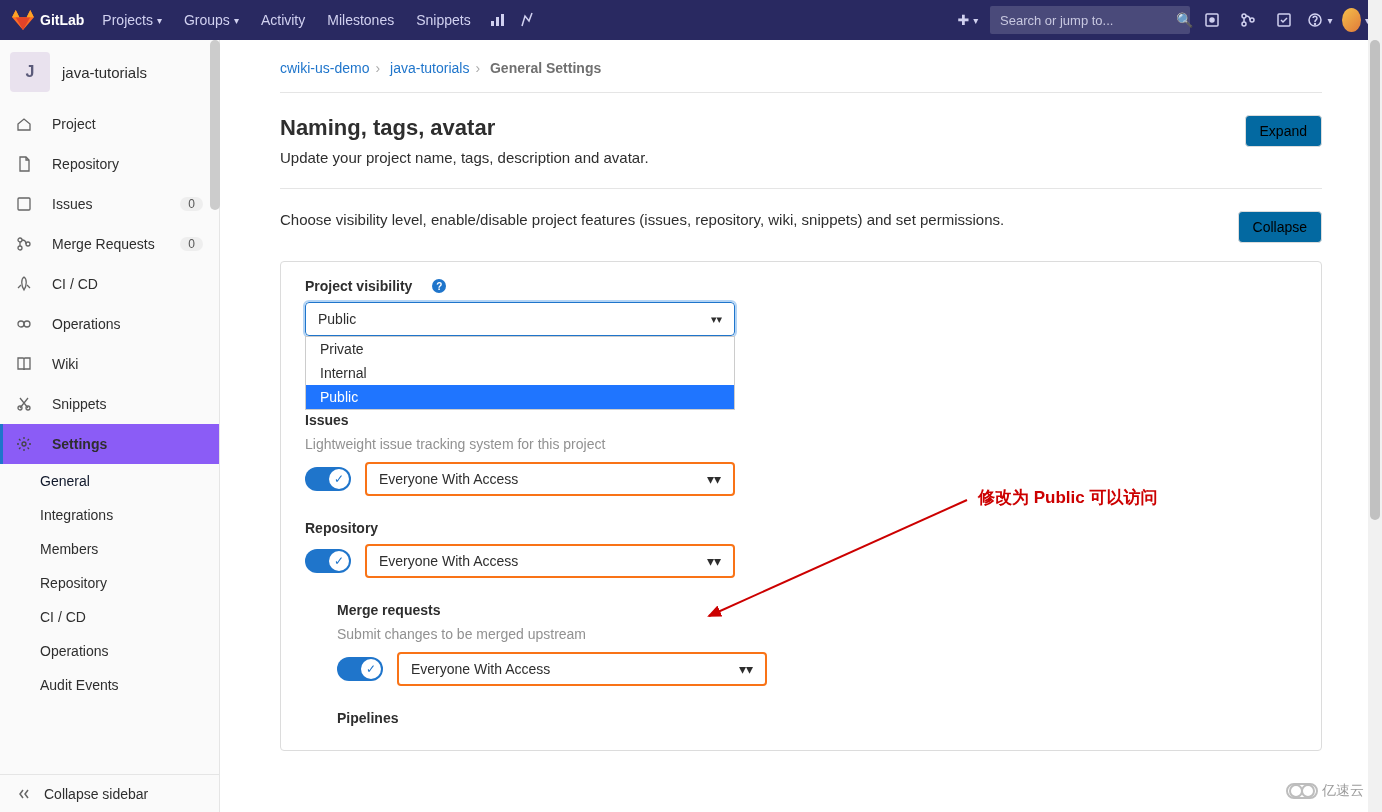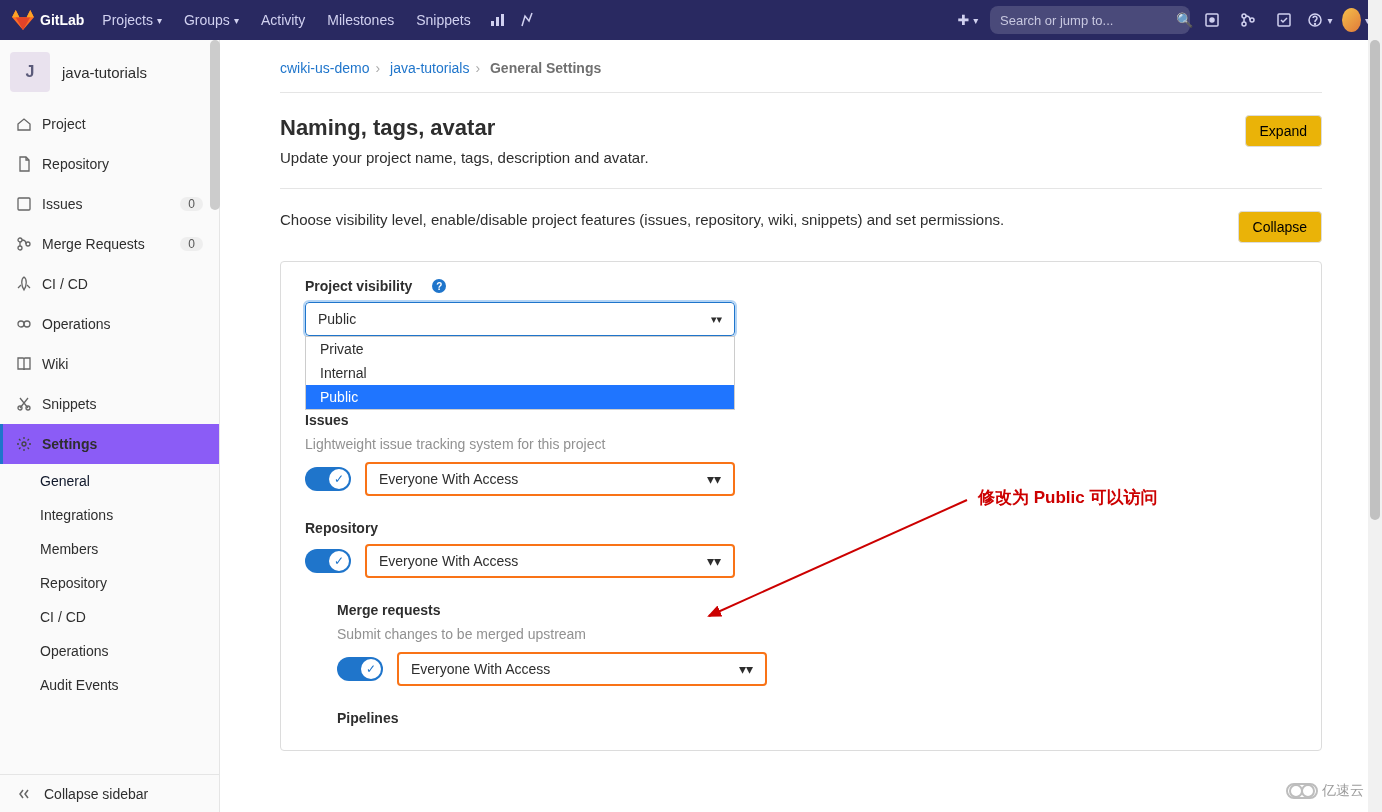--- a/index.html
+++ b/index.html
@@ -6,50 +6,50 @@
 body{width:1382px;height:812px;overflow:hidden;background:#fff;position:relative;color:#2e2e2e}
 
 .topnav{height:40px;background:#292961;display:flex;align-items:center;padding:0 12px;color:#fff;font-size:14px}
 .topnav .logo{display:flex;align-items:center;gap:6px;font-weight:600;margin-right:8px}
 .topnav .logo-tri{width:22px;height:20px;position:relative}
 .topnav .menu{display:flex;align-items:center;gap:2px}
 .topnav .mitem{padding:0 10px;height:40px;display:flex;align-items:center;cursor:pointer;color:#d1d1f0}
 .caret{margin-left:4px;font-size:10px}
 .topnav .spacer{flex:1}
 .topnav .right{display:flex;align-items:center;gap:8px}
-.searchwrap{background:#4a4a7a;border-radius:8px;display:flex;align-items:center;width:200px;height:28px;padding:0 10px}
+.searchwrap{background:#4a4a7a;border-radius:2px;display:flex;align-items:center;width:200px;height:28px;padding:0 10px}
 .searchwrap input{background:none;border:none;outline:none;color:#fff;flex:1;font-size:13px}
 .searchwrap input::placeholder{color:#c8c8e0}
 .ticon{width:28px;height:28px;display:flex;align-items:center;justify-content:center;cursor:pointer;border-radius:3px;color:#d1d1f0}
 .avatar{width:24px;height:24px;border-radius:50%;background:linear-gradient(135deg,#f5c04a,#e07a3a);display:inline-block}
 
 .page{display:flex;height:772px}
 
 .sidebar{width:220px;background:#fafafa;border-right:1px solid #e5e5e5;display:flex;flex-direction:column;position:relative}
 .sbscroll{width:10px;position:absolute;right:-1px;top:0;height:170px;background:#ccc;border-radius:6px}
 .pjhdr{display:flex;align-items:center;gap:12px;padding:12px 10px}
 .pjava{width:40px;height:40px;background:#e9e2ee;border-radius:4px;display:flex;align-items:center;justify-content:center;color:#5b5b7a;font-weight:600}
 .pjname{font-size:15px;color:#2e2e2e}
-.sbitem{display:flex;align-items:center;height:40px;padding:0 16px;gap:10px;cursor:pointer;color:#2e2e2e;font-size:14px;position:relative}
+.sbitem{display:flex;align-items:center;height:40px;padding:0 16px;gap:20px;cursor:pointer;color:#2e2e2e;font-size:14px;position:relative}
 .sbitem.active{background:#8b5cf6;font-weight:600;box-shadow:inset 3px 0 #1f75cb}
 .sbitem .badge{margin-left:auto;background:#eee;border-radius:10px;padding:0 8px;font-size:12px;color:#555}
 .sbsub{padding:6px 0 6px 40px;font-size:14px;color:#2e2e2e;cursor:pointer;height:34px;display:flex;align-items:center}
 .sbsub.active{font-weight:400;color:#0f172a}
 .sbfoot{margin-top:auto;border-top:1px solid #e5e5e5;height:38px;display:flex;align-items:center;padding:0 16px;gap:12px;font-size:14px}
 .icon16{width:16px;height:16px;flex-shrink:0}
 
 .main{flex:1;overflow-y:auto;padding:20px 60px 0 60px;position:relative}
 .crumbs{font-size:14px;color:#707070;padding-bottom:16px}
 .crumbs a{color:#1f75cb;text-decoration:none}
 .crumbs .sep{margin:0 6px;color:#aaa}
 .section{border-top:1px solid #e5e5e5;padding:22px 0;display:flex;align-items:flex-start}
 .section .shdr{flex:1}
 .section h2{font-size:22px;font-weight:600;color:#2e2e2e;margin-bottom:8px}
 .section .sdesc{font-size:15px;color:#2e2e2e}
-.btn{border:1px solid #dcdcdc;background:#eab308;border-radius:4px;padding:7px 14px;font-size:14px;cursor:pointer}
+.btn{border:1px solid #dcdcdc;background:#0369a1;border-radius:4px;padding:7px 14px;font-size:14px;cursor:pointer}
 .panel{border:1px solid #dcdcdc;border-radius:4px;padding:16px 24px;margin-top:6px}
 .flabel{font-weight:600;font-size:14px;color:#2e2e2e;margin-bottom:8px;display:flex;align-items:center;gap:20px}
 .helpicon{width:14px;height:14px;border-radius:50%;background:#1f75cb;color:#fff;font-size:10px;display:inline-flex;align-items:center;justify-content:center}
 .select{border:1px solid #1f75cb;border-radius:4px;height:34px;padding:0 12px;width:430px;display:flex;align-items:center;justify-content:space-between;font-size:14px;outline:2px solid #b3d4f5;cursor:pointer;position:relative}
 .select .drop{font-size:11px}
 .ddlist{position:absolute;left:-1px;top:33px;right:-1px;background:#fff;border:1px solid #ccc;z-index:5}
 .ddopt{padding:4px 14px;font-size:14px;cursor:pointer}
 .ddopt.sel{background:#1f75ff;color:#fff}
 .annot{position:absolute;color:#c00;font-weight:700;font-size:17px;left:697px;top:224px}
 .arrowsvg{position:absolute;left:420px;top:232px;pointer-events:none}

